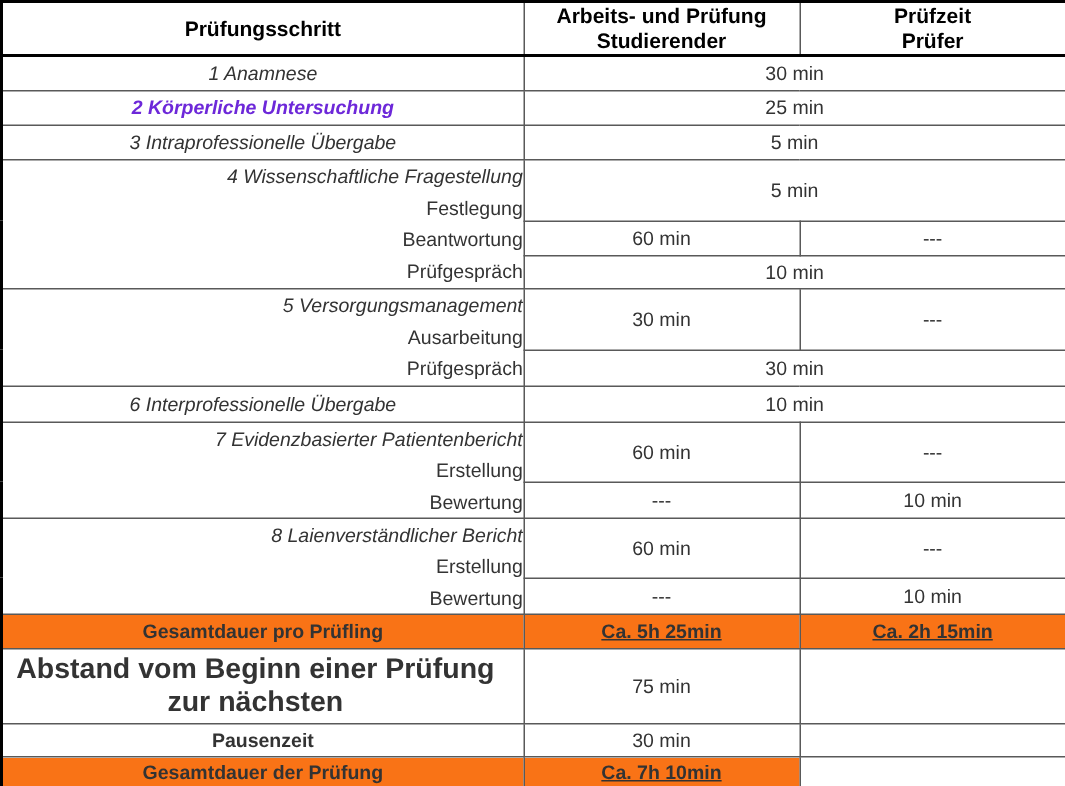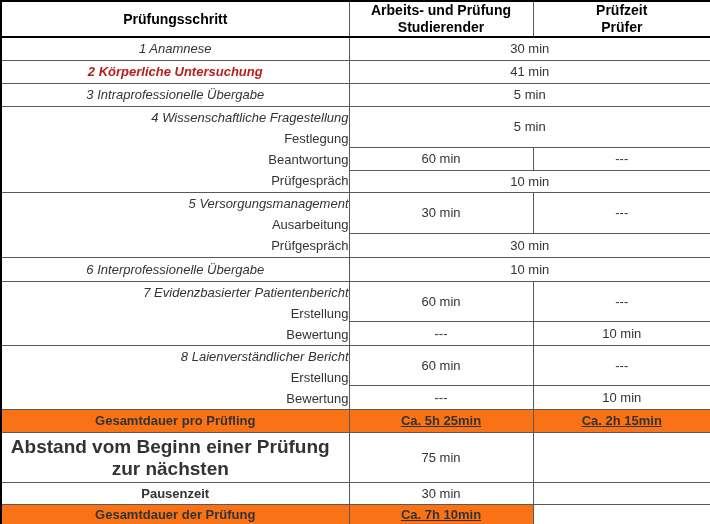--- a/index.html
+++ b/index.html
@@ -24,21 +24,21 @@
     font-weight: bold; font-size: 14px; color: #000000;
     border-bottom: 2px solid #000000; line-height: 17px;
     vertical-align: middle;
   }
   
   .rh36 { height: 20px; } .rh23 { height: 23px; } .rh22 { height: 22px; }
   .rh24 { height: 24px; } .rh41 { height: 41px; } .rh39 { height: 39px; }
   .rh50 { height: 50px; }
   
   .label { text-align: left; padding-left: 7px; font-style: italic; }
-  .label.bold { font-weight: bold; color: #b91c1c; }
+  .label.bold { font-weight: bold; color: #6d28d9; }
   .group { text-align: left; vertical-align: top; padding: 1px 9px 0 7px; white-space: normal; }
   .group .step-title { font-style: italic; line-height: 21px; text-align: right; }
   .group .sub-label  { line-height: 21px; text-align: right; }
   
   .vbottom { vertical-align: bottom; padding-bottom: 3px; }
   .vtop    { vertical-align: top; padding-top: 4px; }
   
   .shaded { background: #f97316; }
   .sum-label {
     text-align: left; padding-left: 7px;
@@ -73,21 +73,21 @@
       </th>
     </tr>
 
     <tr class="rh23">
       <td class="label">1 Anamnese</td>
       <td colspan="2">30 min</td>
     </tr>
 
     <tr class="rh23">
       <td class="label bold">2 Körperliche Untersuchung</td>
-      <td colspan="2">41 min</td>
+      <td colspan="2">25 min</td>
     </tr>
 
     <tr class="rh23">
       <td class="label">3 Intraprofessionelle Übergabe</td>
       <td colspan="2">5 min</td>
     </tr>
 
     <tr class="rh41">
       <td class="group" rowspan="3">
         <div class="step-title">4 Wissenschaftliche Fragestellung</div>

